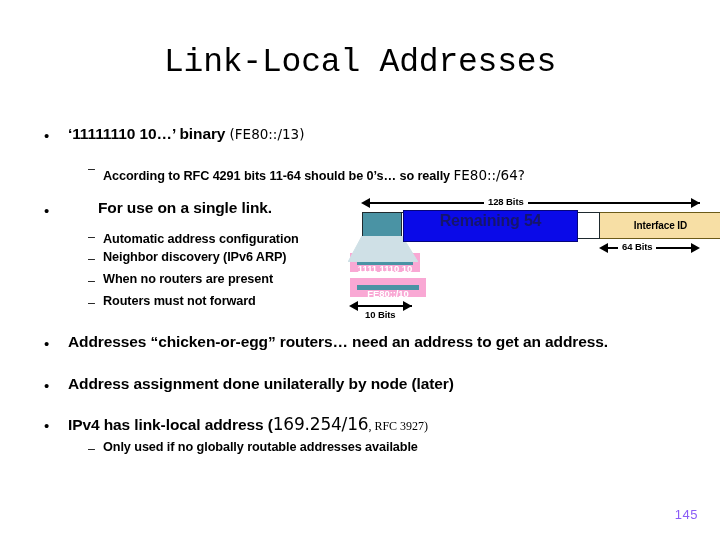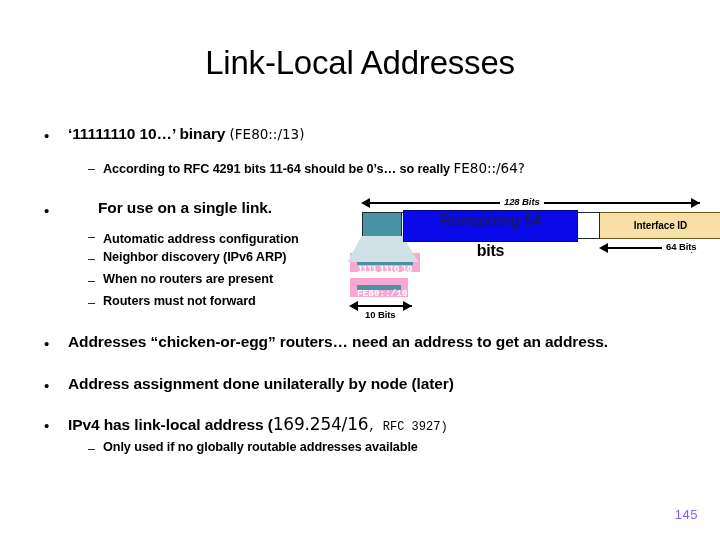--- a/index.html
+++ b/index.html
@@ -27,20 +27,21 @@
     position: absolute;
     left: 0;
     top: 44px;
     width: 720px;
     text-align: center;
     font-size: 33px;
     font-weight: 400;
     color: #000000;
     letter-spacing: -0.2px;
     white-space: nowrap;
+    font-family: Liberation Mono, monospace;
   }
 
   
   .bullet-row {
     position: absolute;
     display: block;
   }
   .bullet-dot {
     position: absolute;
     left: 44px;
@@ -77,21 +78,21 @@
 
   
   .alt-run {
     font-weight: 400;
     font-family: "DejaVu Sans", sans-serif;
     font-size: 13.5px;
     letter-spacing: 0;
   }
   .alt-run-small {
     font-weight: 400;
-    font-family: Liberation Mono, monospace;
+    font-family: Liberation Serif, serif;
     font-size: 12px;
     letter-spacing: 0;
   }
   .big-run {
     font-weight: 400;
     font-family: "DejaVu Sans", sans-serif;
     font-size: 17px;
     letter-spacing: -0.2px;
   }
 
@@ -253,21 +254,21 @@
 
   <div class="slide-title">Link-Local Addresses</div>
 
   <div class="bullet-row">
     <span class="bullet-dot" style="top:128px;">•</span>
     <span class="bullet-text" style="top:125px;"><span>‘11111110 10…’ binary </span><span class="alt-run">(FE80::/13)</span></span>
   </div>
 
   <div class="bullet-row">
     <span class="sub-dash" style="top:163px;">–</span>
-    <span class="sub-text" style="top:160px;"><span>According to RFC 4291 bits 11-64 should be 0’s… so really </span><span class="alt-run">FE80::/64?</span></span>
+    <span class="sub-text" style="top:167px;"><span>According to RFC 4291 bits 11-64 should be 0’s… so really </span><span class="alt-run">FE80::/64?</span></span>
   </div>
 
   <div class="bullet-row">
     <span class="bullet-dot" style="top:203px;">•</span>
     <span class="bullet-text" style="top:199px;margin-left:30px;">For use on a single link.</span>
   </div>
 
   <div class="bullet-row">
     <span class="sub-dash" style="top:231px;">–</span>
     <span class="sub-text" style="top:232px;">Automatic address configuration</span>
@@ -303,43 +304,42 @@
   <div class="bullet-row">
     <span class="sub-dash" style="top:443px;">–</span>
     <span class="sub-text" style="top:440px;">Only used if no globally routable addresses available</span>
   </div>
 
   <div id="diagram">
 
     <div class="arrow-line" style="left:30px; top:12px; width:330px;"></div>
     <div class="arrow-head left" style="left:21px; top:8px;"></div>
     <div class="arrow-head right" style="left:351px; top:8px;"></div>
-    <div class="arrow-label" style="left:160px; top:6px;font-style:italic;">128 Bits</div>
+    <div class="arrow-label" style="left:144px; top:6px;">128 Bits</div>
 
     <svg class="connector" style="left:8px; top:46px;" width="70" height="26" viewBox="0 0 70 26">
       <polygon points="14,0 54,0 70,26 0,26" fill="#cfe0e6" stroke="#cfe0e6" stroke-width="1"></polygon>
     </svg>
 
     <div class="bar-row">
       <div class="seg-teal"></div>
       <div class="seg-white"></div>
       <div class="seg-tan">Interface ID</div>
     </div>
 
     <div class="blue-overlay"></div>
     <div class="blue-overlay-label">Remaining 54</div>
-    <div class="blue-overlay-sub">bits</div>
 
     <div class="arrow-line" style="left:268px; top:57px; width:84px;"></div>
     <div class="arrow-head left" style="left:259px; top:53px;"></div>
     <div class="arrow-head right" style="left:351px; top:53px;"></div>
-    <div class="arrow-label" style="left:278px; top:51px;margin-left:44px;">64 Bits</div>
+    <div class="arrow-label" style="left:278px; top:51px;">64 Bits</div>
 
     <div class="callout-box" style="left:10px; top:63px; width:70px; height:19px; line-height:17px;">1111 1110 10</div>
-    <div class="callout-box" style="left:10px; top:88px; width:58px; height:19px; line-height:17px;font-family:Liberation Mono, monospace;">FE80::/10</div>
+    <div class="callout-box" style="left:10px; top:88px; width:76px; height:19px; line-height:17px;">FE80::/10</div>
 
     <div class="arrow-line" style="left:18px; top:115px; width:54px;"></div>
     <div class="arrow-head left" style="left:9px; top:111px;"></div>
     <div class="arrow-head right" style="left:63px; top:111px;"></div>
     <div class="arrow-label" style="left:21px; top:119px;">10 Bits</div>
 
   </div>
 
   <div class="page-number">145</div>
 

